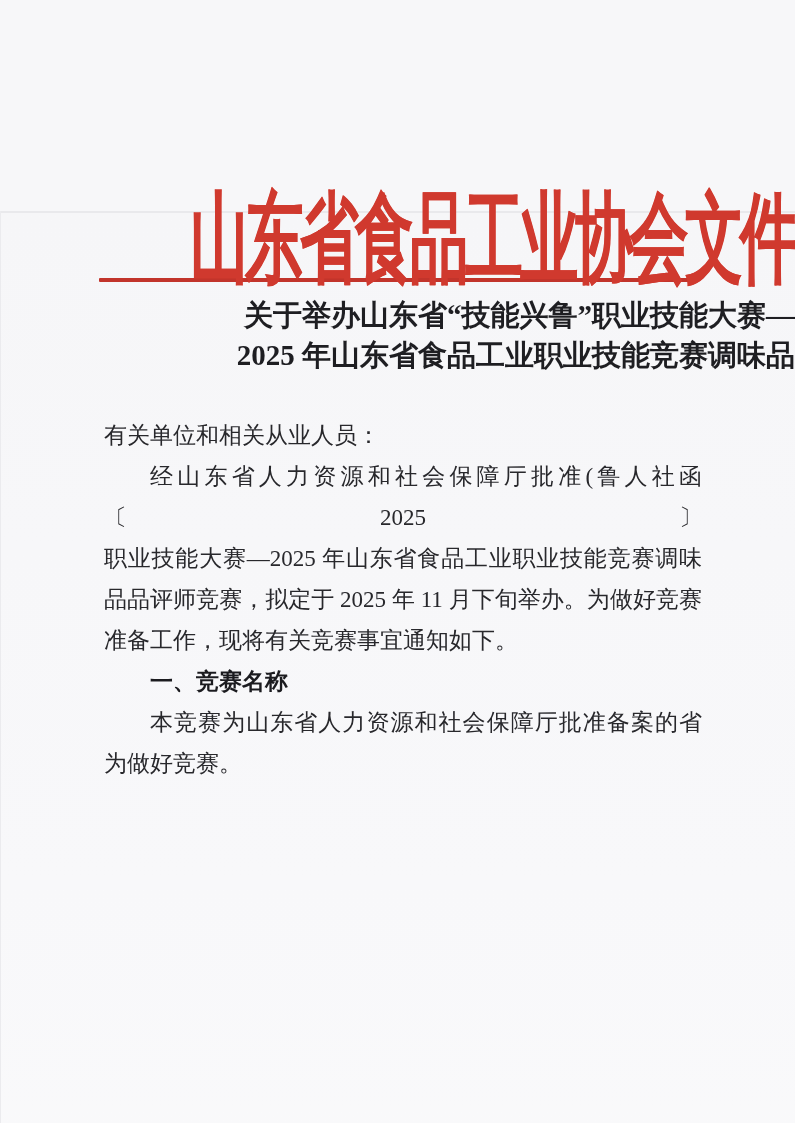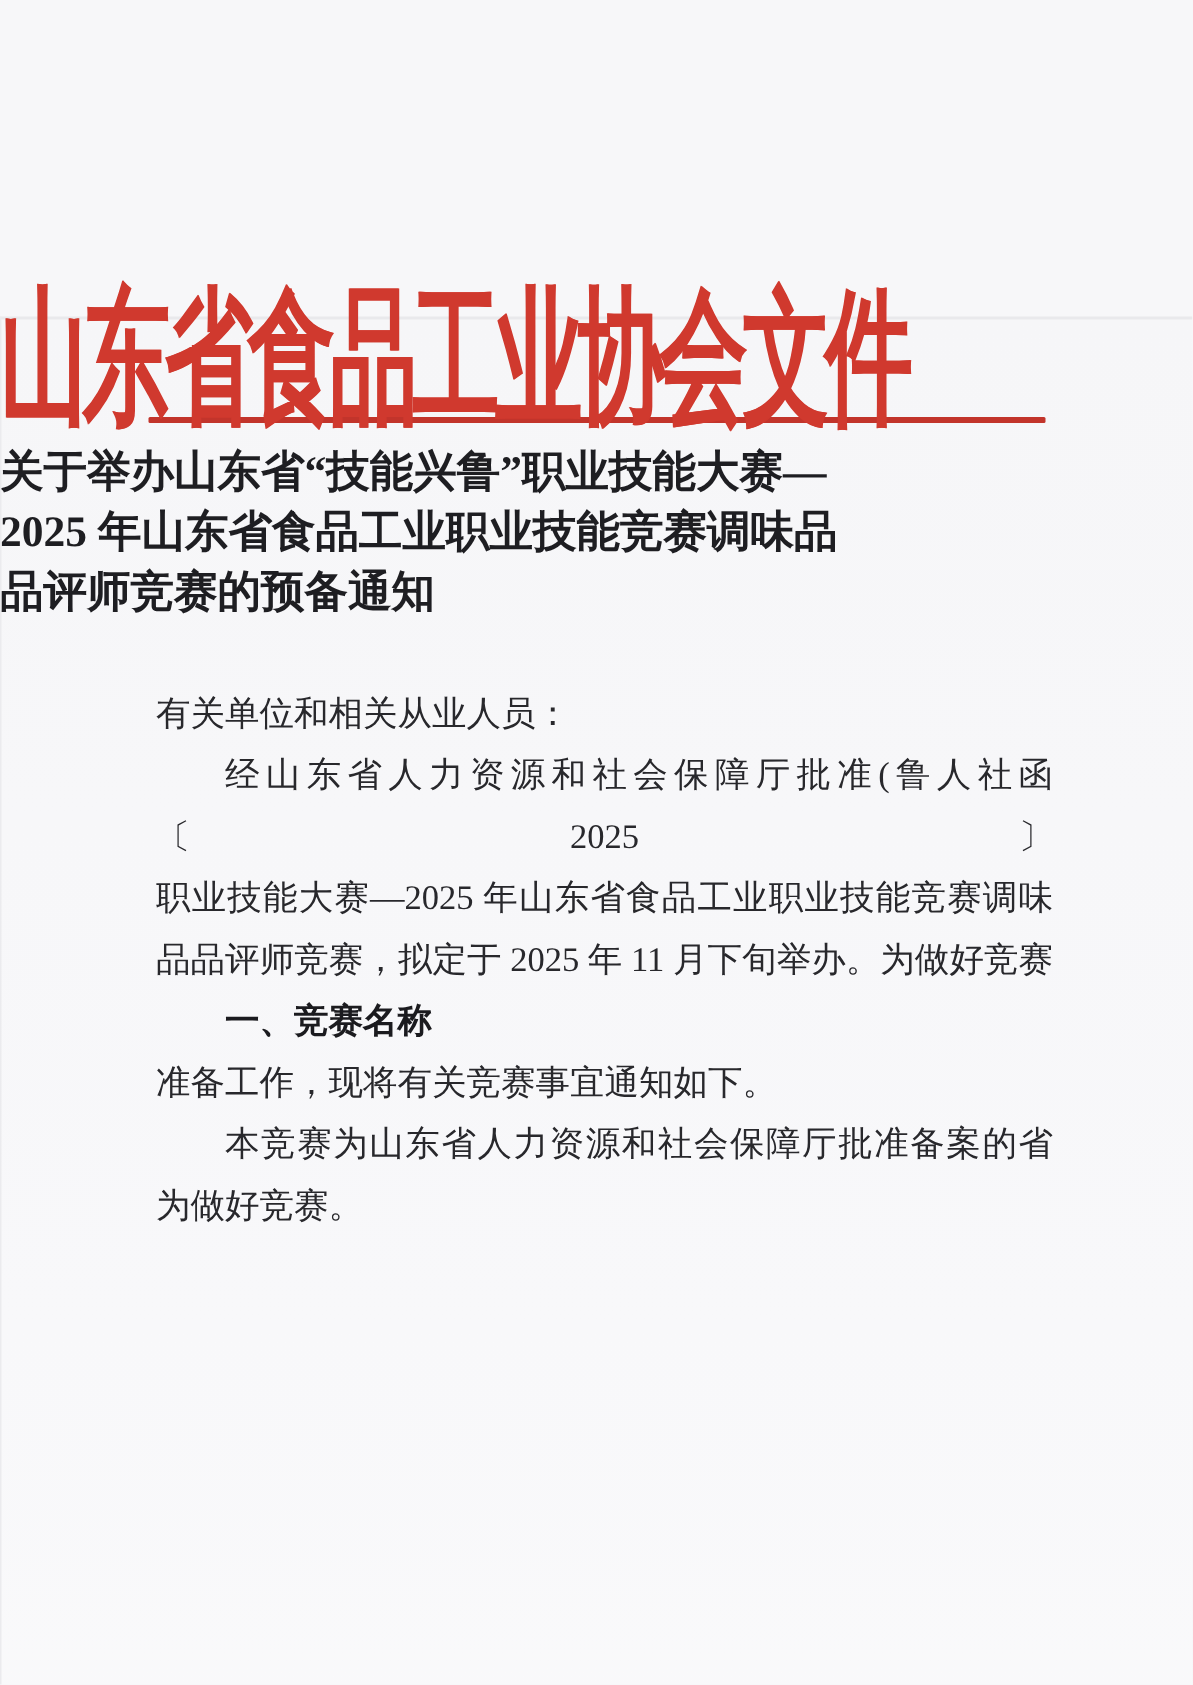--- a/index.html
+++ b/index.html
@@ -19,21 +19,21 @@
     position: absolute; top: 0; left: 0; width: 100%; height: 2px;
     background: #e9e9ec;
   }
   .scan-edge-left {
     position: absolute; top: 0; left: 0; width: 1px; height: 100%;
     background: #ebebee;
   }
   
   .red-head {
     margin-top: 211px;
-    text-align: left;
+    text-align: right;
     line-height: 58px;
     height: 58px;
     white-space: nowrap;
   }
   .red-head .org {
     display: inline-block;
     font-size: 58px;
     font-weight: 700;
     letter-spacing: -3px;
     color: #d0392e;
@@ -54,21 +54,21 @@
   .red-rule {
     width: 598px;
     height: 4px;
     margin: 9px auto 0 auto;
     background: #c2342b;
     border-radius: 1px;
   }
   
   .doc-title {
     margin-top: 13px;
-    text-align: left;
+    text-align: right;
     font-size: 29px;
     font-weight: 700;
     line-height: 40px;
     color: #1e1e22;
   }
   
   .body-text {
     margin-top: 40px;
     margin-left: 104px;
     width: 598px;
@@ -101,27 +101,26 @@
   <div class="red-head">
     <span class="org">山东省食品工业协会文件</span>
   </div>
 
 
   <div class="red-rule"></div>
 
   <div class="doc-title">
     <div>关于举办山东省“技能兴鲁”职业技能大赛—</div>
     <div>2025 年山东省食品工业职业技能竞赛调味品</div>
-    <div>品评师竞赛的预备通知</div>
   </div>
 
   <div class="body-text">
       <div class="bline">有关单位和相关从业人员：</div>
       <div class="bline indent just">经山东省人力资源和社会保障厅批准(鲁人社函〔2025〕</div>
       <div class="bline just">职业技能大赛—2025 年山东省食品工业职业技能竞赛调味</div>
       <div class="bline just">品品评师竞赛，拟定于 2025 年 11 月下旬举办。为做好竞赛</div>
+      <div class="bline">准备工作，现将有关竞赛事宜通知如下。</div>
       <div class="bline indent hei">一、竞赛名称</div>
-      <div class="bline">准备工作，现将有关竞赛事宜通知如下。</div>
       <div class="bline indent just">本竞赛为山东省人力资源和社会保障厅批准备案的省</div>
       <div class="bline">为做好竞赛。</div>
     </div>
 
 </div>
 
 </body></html>

